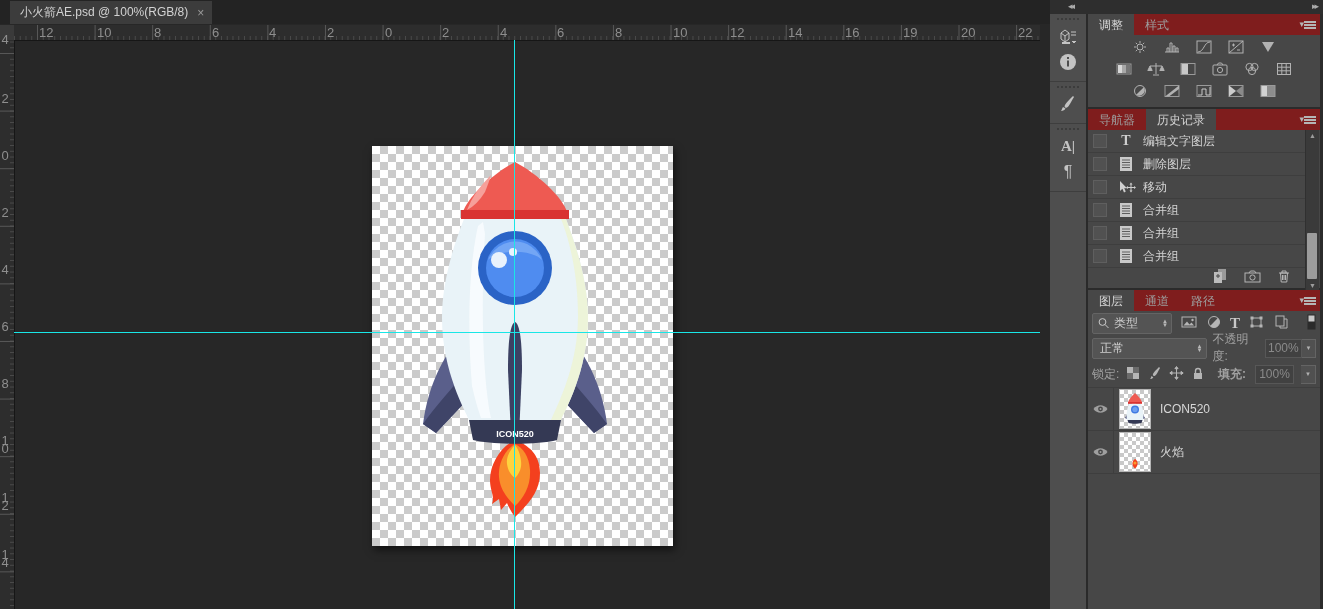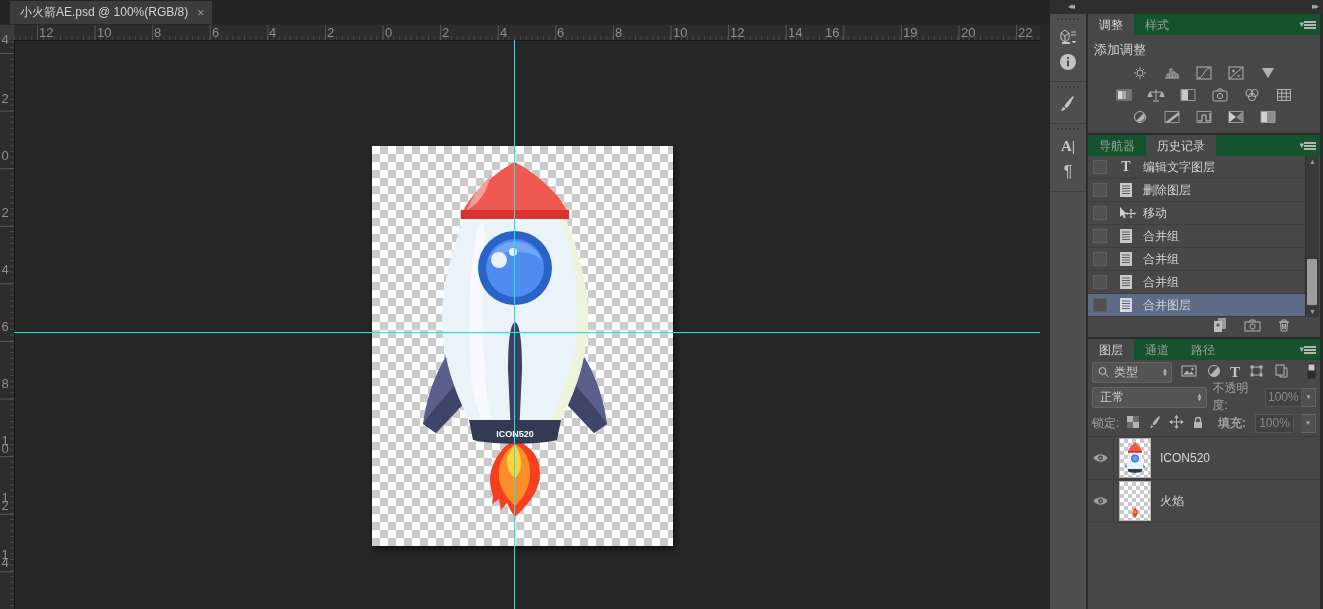--- a/index.html
+++ b/index.html
@@ -41,21 +41,21 @@
   
   .dock-topbar{left:1050px;top:0;width:273px;height:14px;background:#2e2e2e;color:#ababab;font-size:9px;}
   .collapse-arrows{position:absolute;left:18px;top:1px;letter-spacing:-2px;}
   .expand-arrows{position:absolute;right:6px;top:1px;letter-spacing:-2px;}
   .tool-strip{left:1050px;top:14px;width:36px;height:595px;background:#4e4e4e;border-right:2px solid #2a2a2a;}
   .grip{width:22px;height:2px;margin:4px auto 3px;
     background:repeating-linear-gradient(90deg,#3c3c3c 0 2px,transparent 2px 4px);}
   .strip-group{border-bottom:1px solid #3e3e3e;padding-bottom:6px;}
   .strip-icon{display:flex;justify-content:center;align-items:center;height:26px;color:#c3c3c3;}
   .panels{left:1088px;top:14px;width:232px;height:595px;background:#474747;border-right:3px solid #2b2b2b;}
-  .ptabs{position:relative;height:21px;background:#14532d;font-size:12px;color:#9c9c9c;display:flex;}
+  .ptabs{position:relative;height:21px;background:#7f1d1d;font-size:12px;color:#9c9c9c;display:flex;}
   .ptab{padding:3px 11px 0;height:18px;}
   .ptab.active{background:#474747;color:#d4d4d4;}
   .pmenu{position:absolute;right:4px;top:5px;color:#b5b5b5;font-size:9px;letter-spacing:0;}
   .pmenu .lines{display:inline-block;width:12px;height:8px;vertical-align:middle;
     background:repeating-linear-gradient(#b5b5b5 0 1.6px,transparent 1.6px 3.2px);}
   
   .adj-header{font-size:13px;color:#cfcfcf;padding:6px 0 2px 6px;}
   .adj-grid{display:flex;flex-direction:column;align-items:center;gap:6px;padding-top:4px;}
   .adj-row{display:flex;gap:11px;}
   .adj-icon{width:21px;height:16px;display:flex;align-items:center;justify-content:center;}
@@ -107,21 +107,21 @@
     <span class="rnum" style="left:255px;top:0">4</span>
     <span class="rnum" style="left:313px;top:0">2</span>
     <span class="rnum" style="left:371px;top:0">0</span>
     <span class="rnum" style="left:428px;top:0">2</span>
     <span class="rnum" style="left:486px;top:0">4</span>
     <span class="rnum" style="left:543px;top:0">6</span>
     <span class="rnum" style="left:601px;top:0">8</span>
     <span class="rnum" style="left:659px;top:0">10</span>
     <span class="rnum" style="left:716px;top:0">12</span>
     <span class="rnum" style="left:774px;top:0">14</span>
-    <span class="rnum" style="left:811px;top:0">16</span>
+    <span class="rnum" style="left:831px;top:0">16</span>
     <span class="rnum" style="left:889px;top:0">19</span>
     <span class="rnum" style="left:947px;top:0">20</span>
     <span class="rnum" style="left:1004px;top:0">22</span>
   </div>
   <div class="abs ruler-left">
     <span class="rnum rnum-v" style="top:-4px">4</span>
     <span class="rnum rnum-v" style="top:55px">2</span>
     <span class="rnum rnum-v" style="top:112px">0</span>
     <span class="rnum rnum-v" style="top:169px">2</span>
     <span class="rnum rnum-v" style="top:226px">4</span>
@@ -209,21 +209,20 @@
   </div>
 
   <div class="abs panels">
 
     <div style="border-bottom:2px solid #2b2b2b;padding-bottom:8px;">
       <div class="ptabs">
         <div class="ptab active">调整</div>
         <div class="ptab">样式</div>
         <div class="pmenu">▾<span class="lines"></span></div>
       </div>
-      <div class="adj-header">添加调整</div>
       <div class="adj-grid">
         <div class="adj-row">
           <span class="adj-icon">
               <svg width="20" height="16" viewBox="0 0 20 16" stroke="#b2b2b2" fill="none">
                 <circle cx="10" cy="8" r="3"></circle>
                 <path d="M10 2v2M10 12v2M4 8h2M14 8h2M5.8 3.8l1.4 1.4M12.8 10.8l1.4 1.4M5.8 12.2l1.4-1.4M12.8 5.2l1.4-1.4"></path>
               </svg>
             </span>
           <span class="adj-icon">
               <svg width="20" height="16" viewBox="0 0 20 16" stroke="#b2b2b2" fill="none">
@@ -384,30 +383,20 @@
         </div>
         <div class="hist-row">
           <span class="hist-check"></span>
           <span class="hist-ic">
             <svg width="14" height="16" viewBox="0 0 14 16">
                 <rect x="1" y="1" width="12" height="14" fill="#c9c9c9"></rect>
                 <path d="M3 4h8M3 6.5h8M3 9h8M3 11.5h8" stroke="#5e5e5e"></path>
               </svg>
           </span>
           <span class="hist-label">合并组</span>
-        </div>
-        <div class="hist-row sel">
-          <span class="hist-check"></span>
-          <span class="hist-ic">
-            <svg width="14" height="16" viewBox="0 0 14 16">
-                <rect x="1" y="1" width="12" height="14" fill="#d6d9e2"></rect>
-                <path d="M3 4h8M3 6.5h8M3 9h8M3 11.5h8" stroke="#5e6575"></path>
-              </svg>
-          </span>
-          <span class="hist-label">合并图层</span>
         </div>
 
         <div class="vscroll" style="top:0;height:161px;">
           <span class="varrow" style="top:2px">▲</span>
           <span class="varrow" style="bottom:2px">▼</span>
           <div class="vthumb" style="bottom:12px;height:46px;"></div>
         </div>
       </div>
       <div class="hist-bottom">
         <span>

